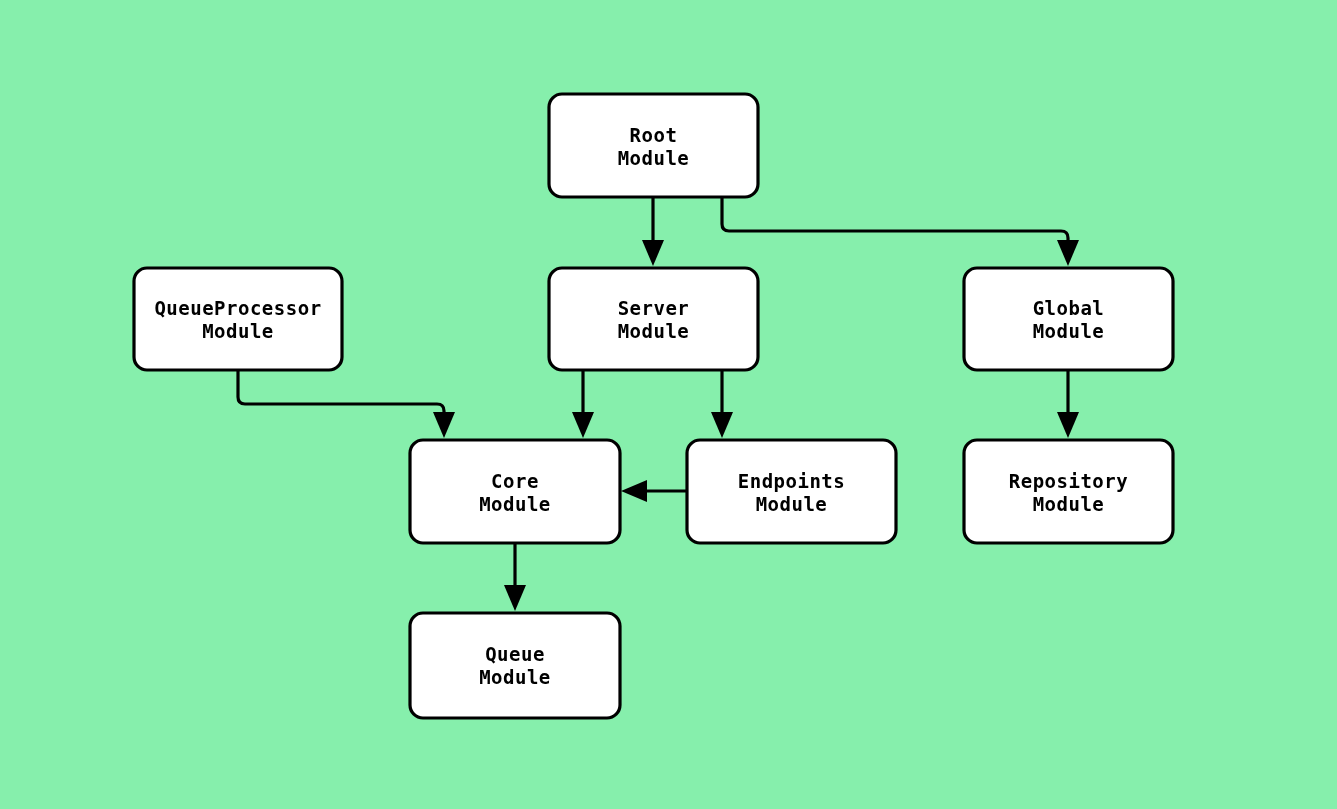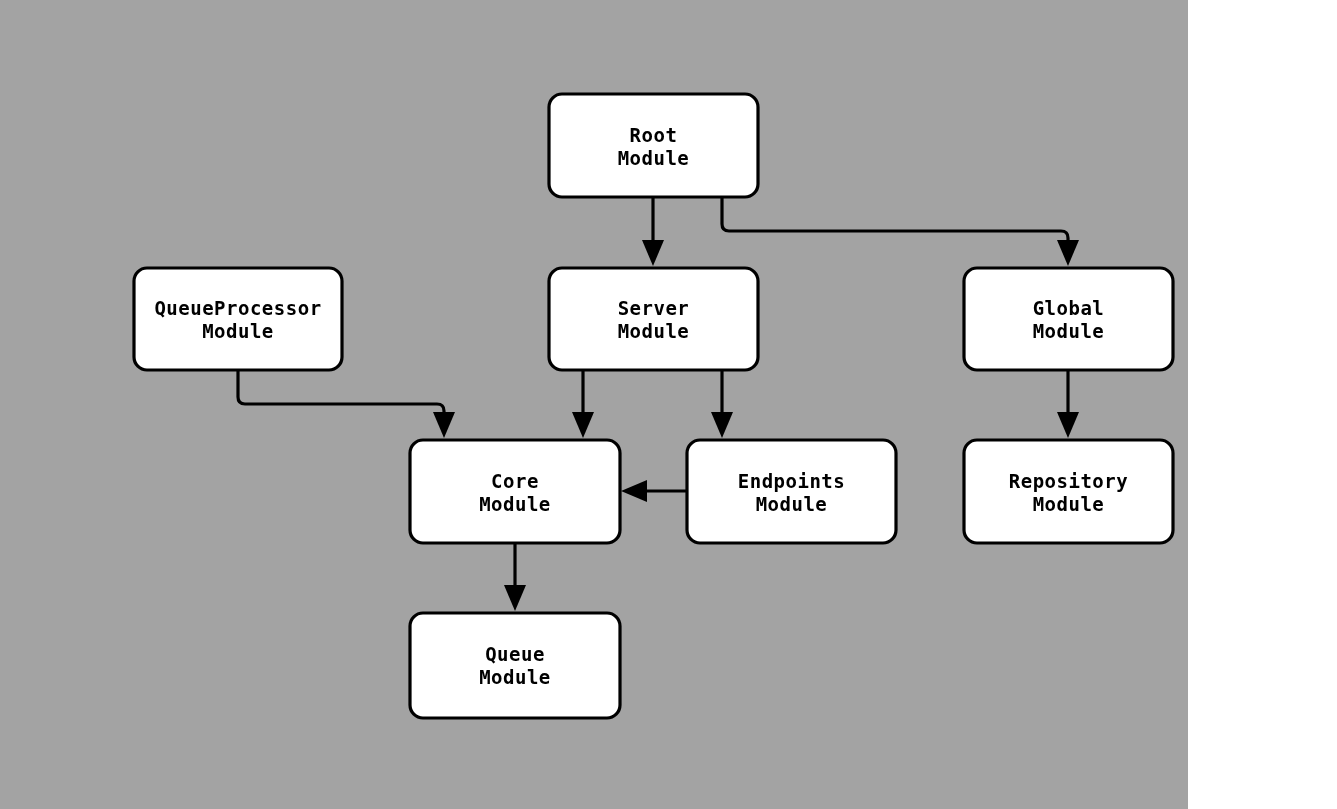--- a/index.html
+++ b/index.html
@@ -9,23 +9,23 @@
     background: #ffffff;
   }
   body {
     width: 1337px;
     height: 809px;
     overflow: hidden;
     font-family: "DejaVu Sans Mono", "Liberation Mono", monospace;
   }
   #diagram-root {
     position: relative;
-    width: 1188px;
+    width: 1337px;
     height: 809px;
-    background: #a3a3a3;
+    background: #86efac;
   }
   svg#diagram-svg {
     display: block;
     width: 1337px;
     height: 809px;
   }
   .node-box {
     fill: #ffffff;
     stroke: #000000;
     stroke-width: 3.2;

